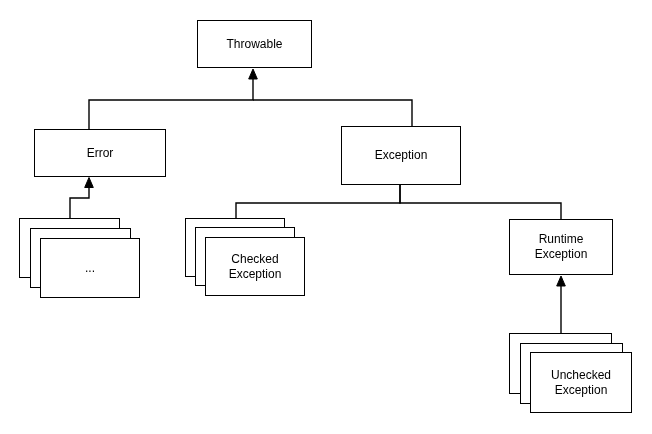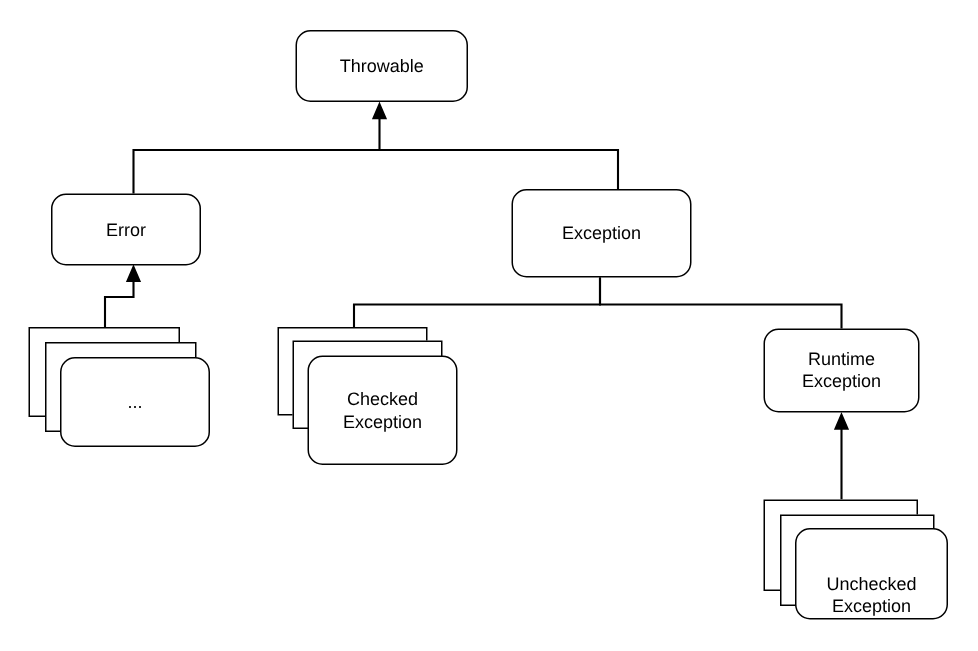--- a/index.html
+++ b/index.html
@@ -6,40 +6,40 @@
   body{width:652px;height:434px;font-family:"Liberation Sans",sans-serif;}
   .canvas{position:relative;width:652px;height:434px;background:#fff;overflow:hidden;}
   .edges{position:absolute;left:0;top:0;z-index:1;}
   .edges path{stroke:#000;stroke-width:1.4;fill:none;}
   .edges polygon{fill:#000;stroke:#000;stroke-width:1;}
   .node,.layer{
     position:absolute;box-sizing:border-box;background:#fff;border:1.5px solid #000;
   }
   .node{
     z-index:2;display:flex;align-items:center;justify-content:center;
-    text-align:center;font-size:12px;line-height:15px;color:#000;border-radius:10px;
+    text-align:center;font-size:12px;line-height:15px;color:#000;
   }
   .layer{z-index:2;}
   .z3{z-index:3;}
   .z4{z-index:4;}
   .wrap{display:inline-block;max-width:72px;}
   
   #n-throwable{left:197px;top:20px;width:115px;height:48px;}
-  #n-error{left:34px;top:129px;width:100px;height:48px;}
+  #n-error{left:34px;top:129px;width:132px;height:48px;}
   #n-exception{left:341px;top:126px;width:120px;height:59px;align-items:center;}
   #n-runtime{left:509px;top:219px;width:104px;height:56px;align-items:center;}
   #s1-back{left:19px;top:218px;width:101px;height:60px;}
   #s1-mid{left:30px;top:228px;width:101px;height:60px;}
   #s1-front{left:40px;top:238px;width:100px;height:60px;}
   #s2-back{left:185px;top:218px;width:100px;height:59px;}
   #s2-mid{left:195px;top:227px;width:100px;height:59px;}
-  #s2-front{left:205px;top:237px;width:100px;height:73px;}
+  #s2-front{left:205px;top:237px;width:100px;height:59px;}
   #s3-back{left:509px;top:333px;width:103px;height:61px;}
   #s3-mid{left:520px;top:343px;width:103px;height:61px;}
-  #s3-front{left:530px;top:352px;width:102px;height:61px;align-items:flex-end;}
+  #s3-front{left:530px;top:352px;width:102px;height:61px;}
 </style>
 </head>
 <body>
 
 <div class="canvas">
 
   <svg class="edges" width="652" height="434" viewBox="0 0 652 434">
     <g>
       <path d="M412,126 V100 H253"></path>
     </g>

